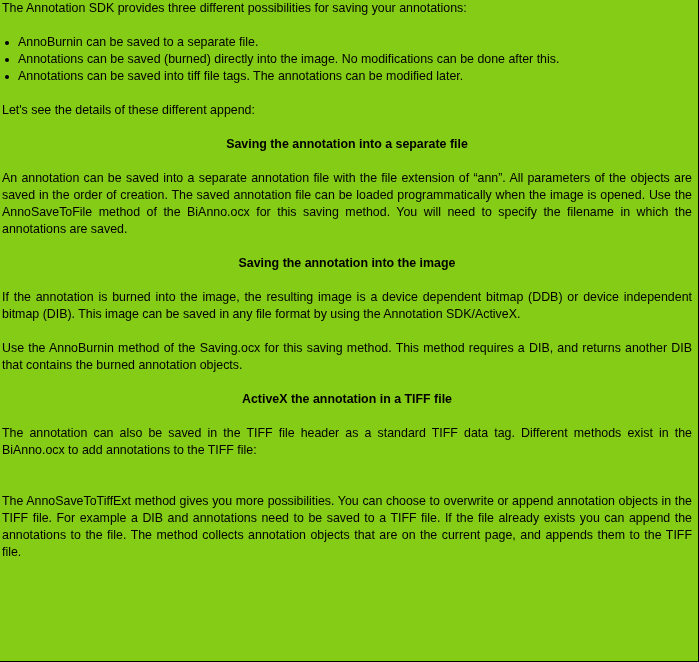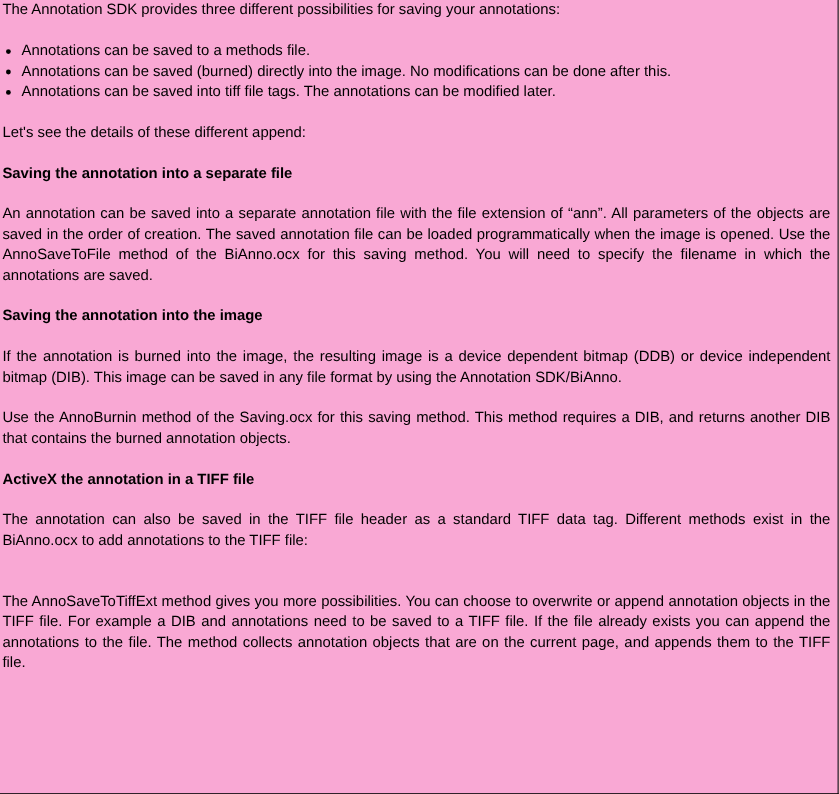--- a/index.html
+++ b/index.html
@@ -9,21 +9,21 @@
   }
   body {
     font-family: "Liberation Sans", sans-serif;
     color: #000000;
   }
   #page {
     position: relative;
     width: 699px;
     height: 662px;
     box-sizing: border-box;
-    background: #f9a8d4;
+    background: #84cc16;
     border-right: 1px solid #000000;
     border-bottom: 1px solid #000000;
     overflow: hidden;
   }
   #doc {
     position: absolute;
     left: 2px;
     top: 0px;
     width: 690px;
     font-size: 12.4px;
@@ -32,21 +32,21 @@
   p.para {
     margin: 0;
     text-align: justify;
     text-justify: inter-word;
   }
   h3.heading {
     margin: 0;
     font-size: 12.4px;
     line-height: 17px;
     font-weight: bold;
-    text-align: left;
+    text-align: center;
   }
   ul.bullets {
     margin: 0;
     padding: 0;
     list-style: none;
   }
   ul.bullets li {
     position: relative;
     padding-left: 16px;
     line-height: 17px;
@@ -71,21 +71,21 @@
 <div id="page">
   <div id="doc">
 
     <p class="para">The Annotation SDK provides three different possibilities for saving your annotations:</p>
 
     <div class="gap"></div>
 
     <ul class="bullets">
       <li>
         <span class="bullet-dot"></span>
-        <span>Annotations can be saved to a methods file.</span>
+        <span>AnnoBurnin can be saved to a separate file.</span>
       </li>
       <li>
         <span class="bullet-dot"></span>
         <span>Annotations can be saved (burned) directly into the image. No modifications can be done after this.</span>
       </li>
       <li>
         <span class="bullet-dot"></span>
         <span>Annotations can be saved into tiff file tags. The annotations can be modified later.</span>
       </li>
     </ul>
@@ -101,21 +101,21 @@
     <div class="gap"></div>
 
     <p class="para">An annotation can be saved into a separate annotation file with the file extension of “ann”. All parameters of the objects are saved in the order of creation. The saved annotation file can be loaded programmatically when the image is opened. Use the AnnoSaveToFile method of the BiAnno.ocx for this saving method. You will need to specify the filename in which the annotations are saved.</p>
 
     <div class="gap"></div>
 
     <h3 class="heading">Saving the annotation into the image</h3>
 
     <div class="gap"></div>
 
-    <p class="para">If the annotation is burned into the image, the resulting image is a device dependent bitmap (DDB) or device independent bitmap (DIB). This image can be saved in any file format by using the Annotation SDK/BiAnno.</p>
+    <p class="para">If the annotation is burned into the image, the resulting image is a device dependent bitmap (DDB) or device independent bitmap (DIB). This image can be saved in any file format by using the Annotation SDK/ActiveX.</p>
 
     <div class="gap"></div>
 
     <p class="para">Use the AnnoBurnin method of the Saving.ocx for this saving method. This method requires a DIB, and returns another DIB that contains the burned annotation objects.</p>
 
     <div class="gap"></div>
 
     <h3 class="heading">ActiveX the annotation in a TIFF file</h3>
 
     <div class="gap"></div>

